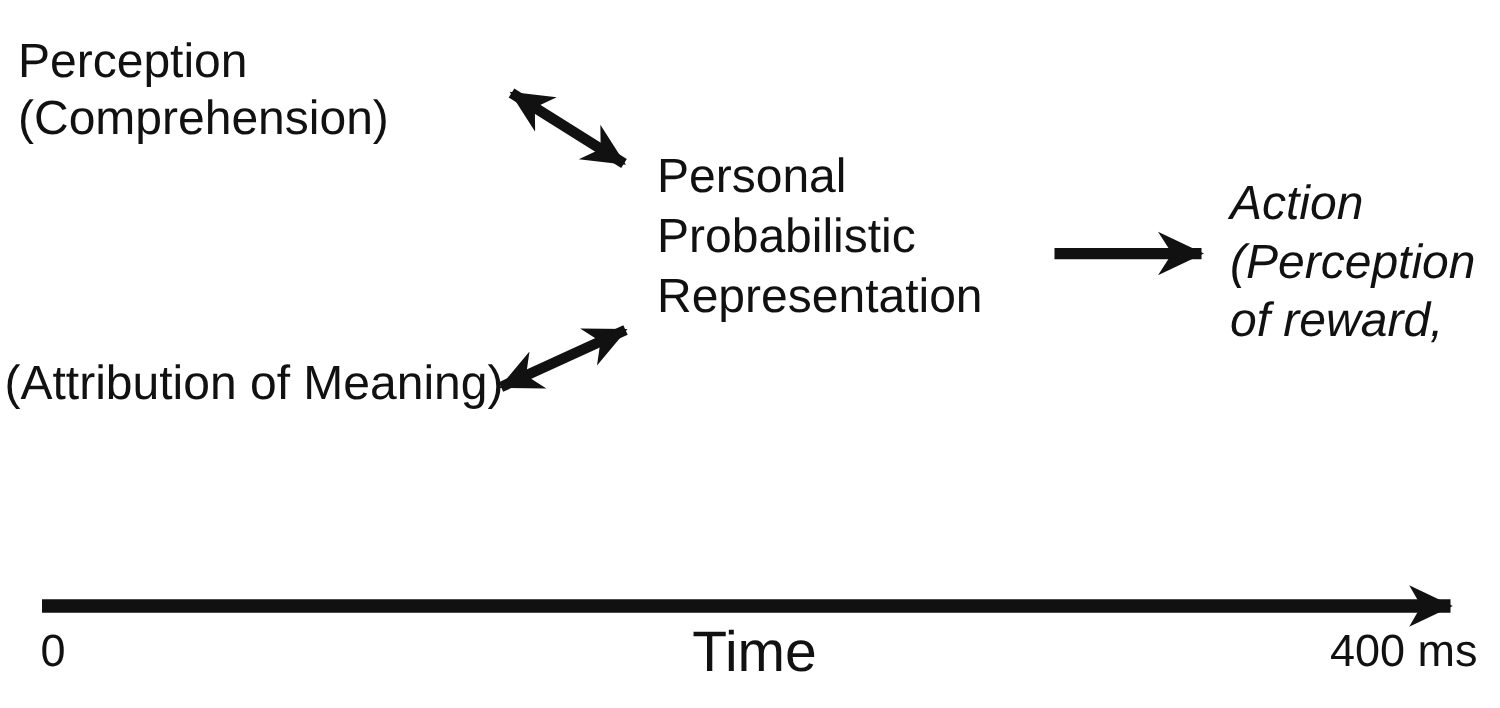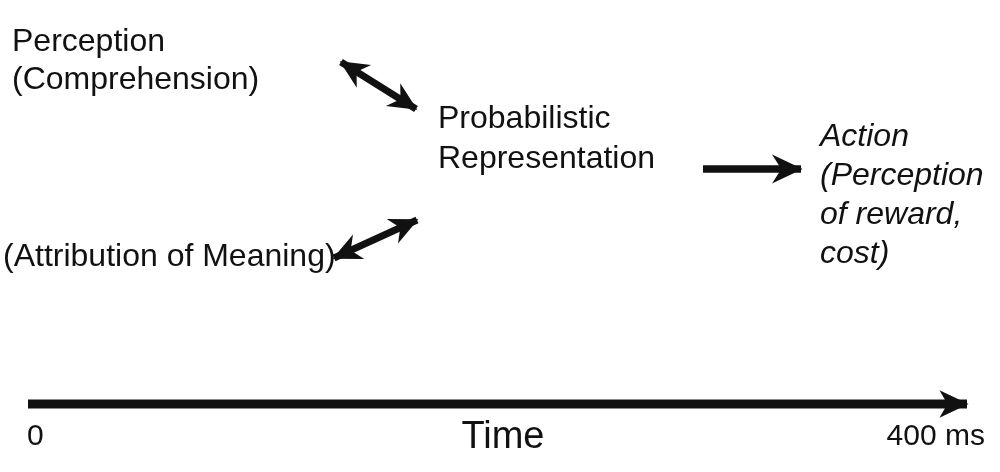--- a/index.html
+++ b/index.html
@@ -72,29 +72,29 @@
 
     <line x1="28" y1="404" x2="967" y2="404" stroke-width="9" marker-end="url(#head-axis)"></line>
   </svg>
 
   <div class="node node-perception">
     <div>Perception</div>
     <div>(Comprehension)</div>
   </div>
 
   <div class="node node-belief">
+    <div>Personal</div>
     <div>Probabilistic</div>
     <div>Representation</div>
   </div>
 
   <div class="node node-action">
     <div>Action</div>
     <div>(Perception</div>
     <div>of reward,</div>
-    <div>cost)</div>
   </div>
 
   <div class="node node-valuation">
     <div>(Attribution of Meaning)</div>
   </div>
 
   <div class="axis-label axis-origin">0</div>
 
   <div class="axis-label axis-title">Time</div>
 

